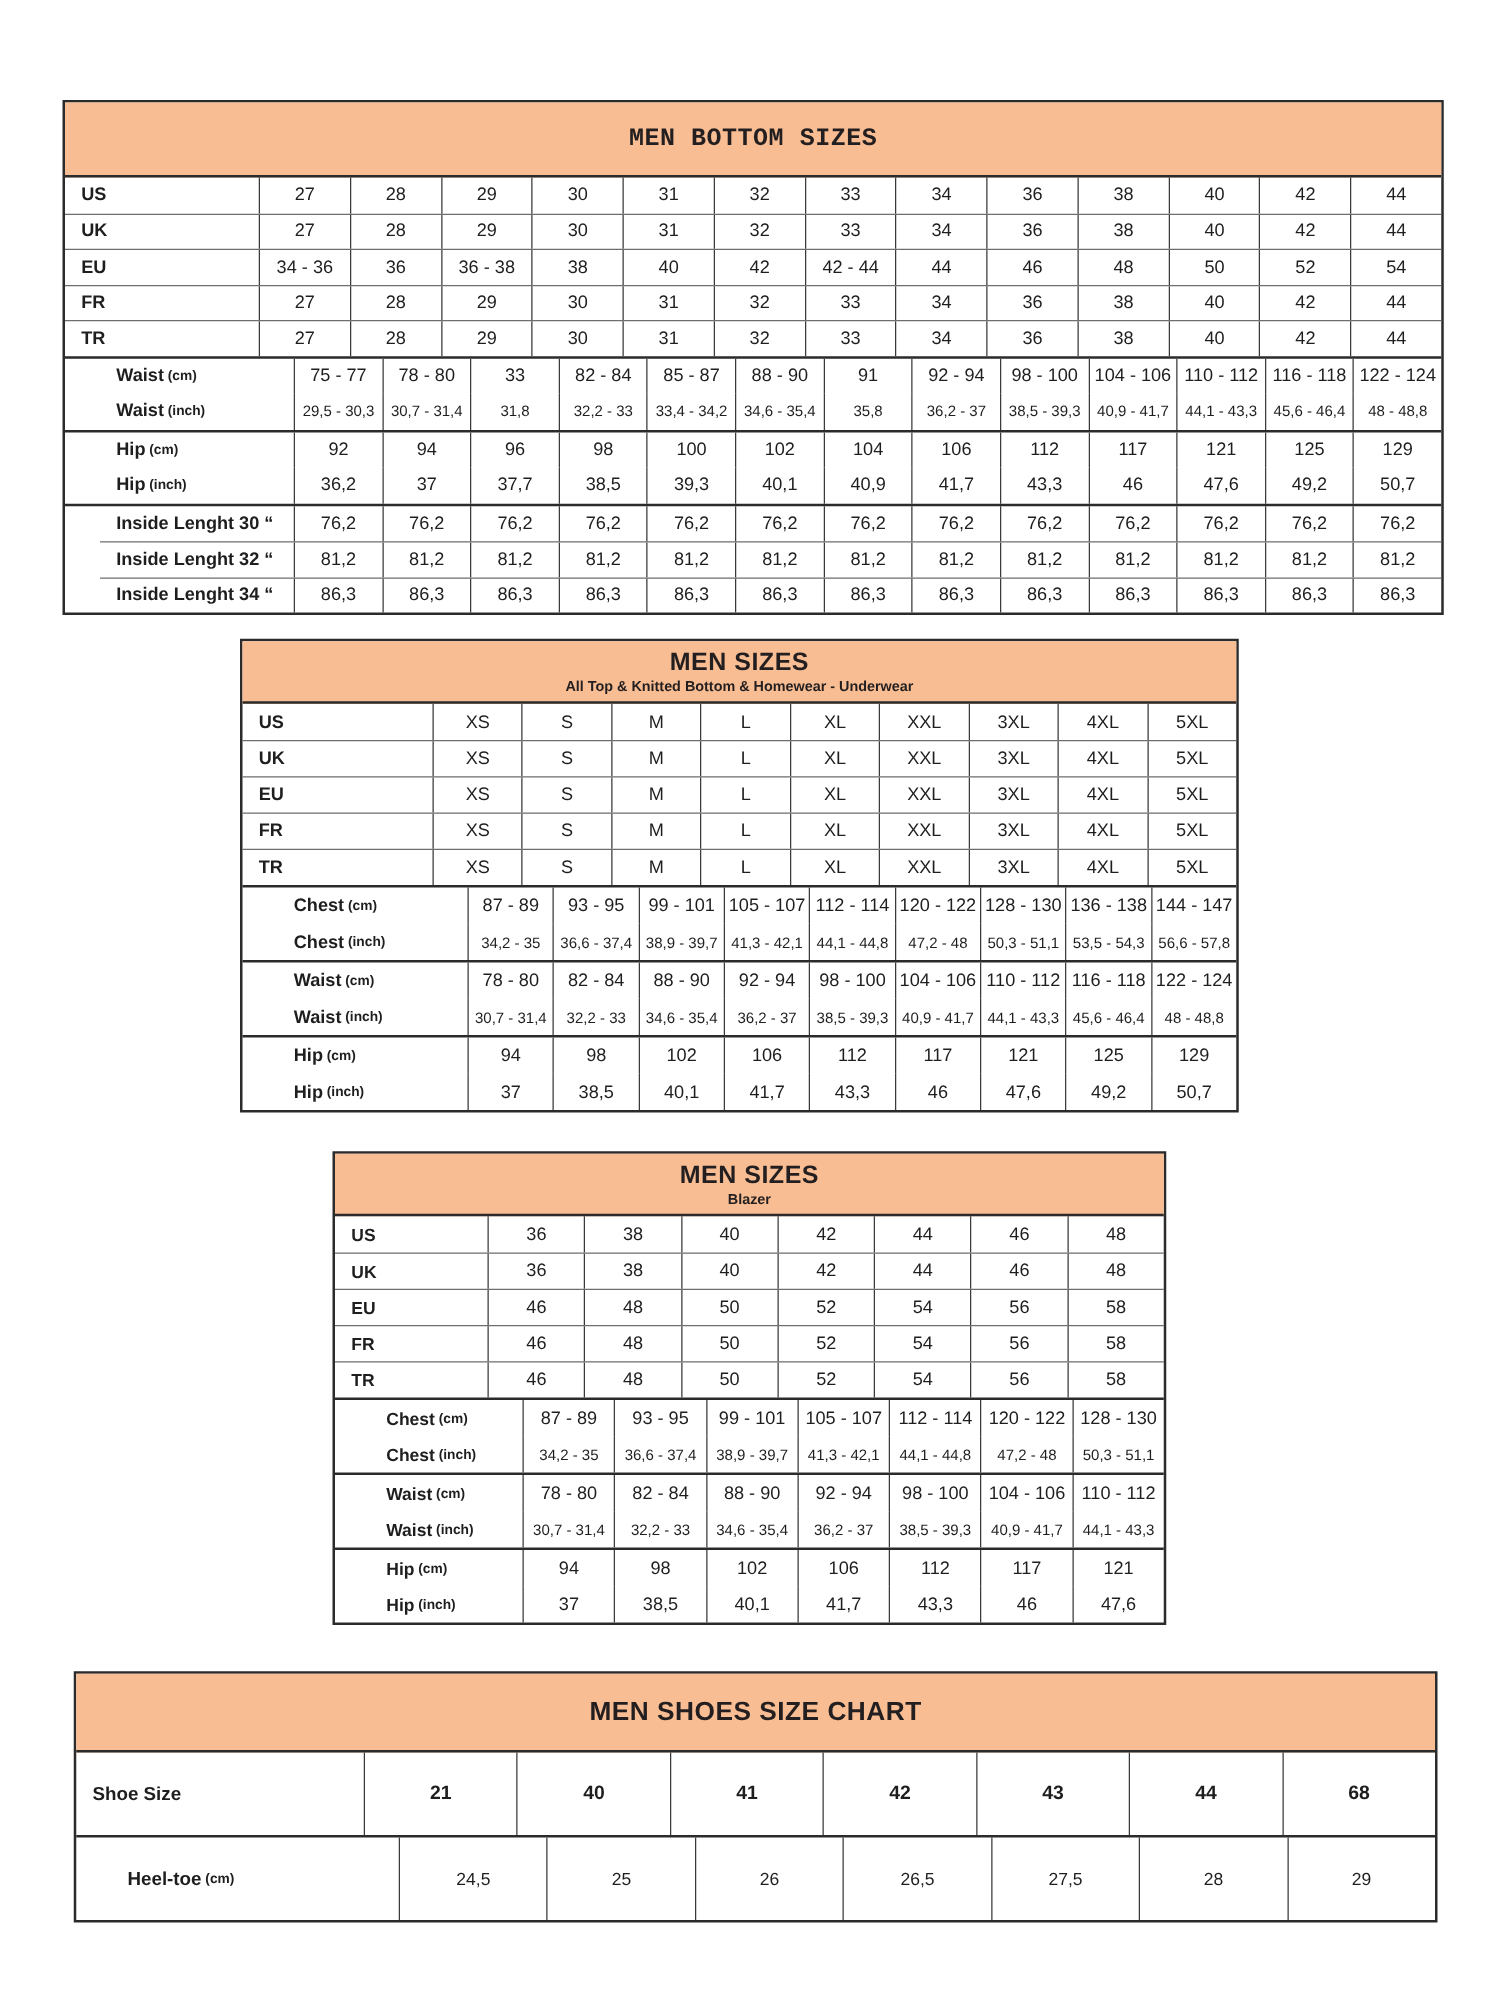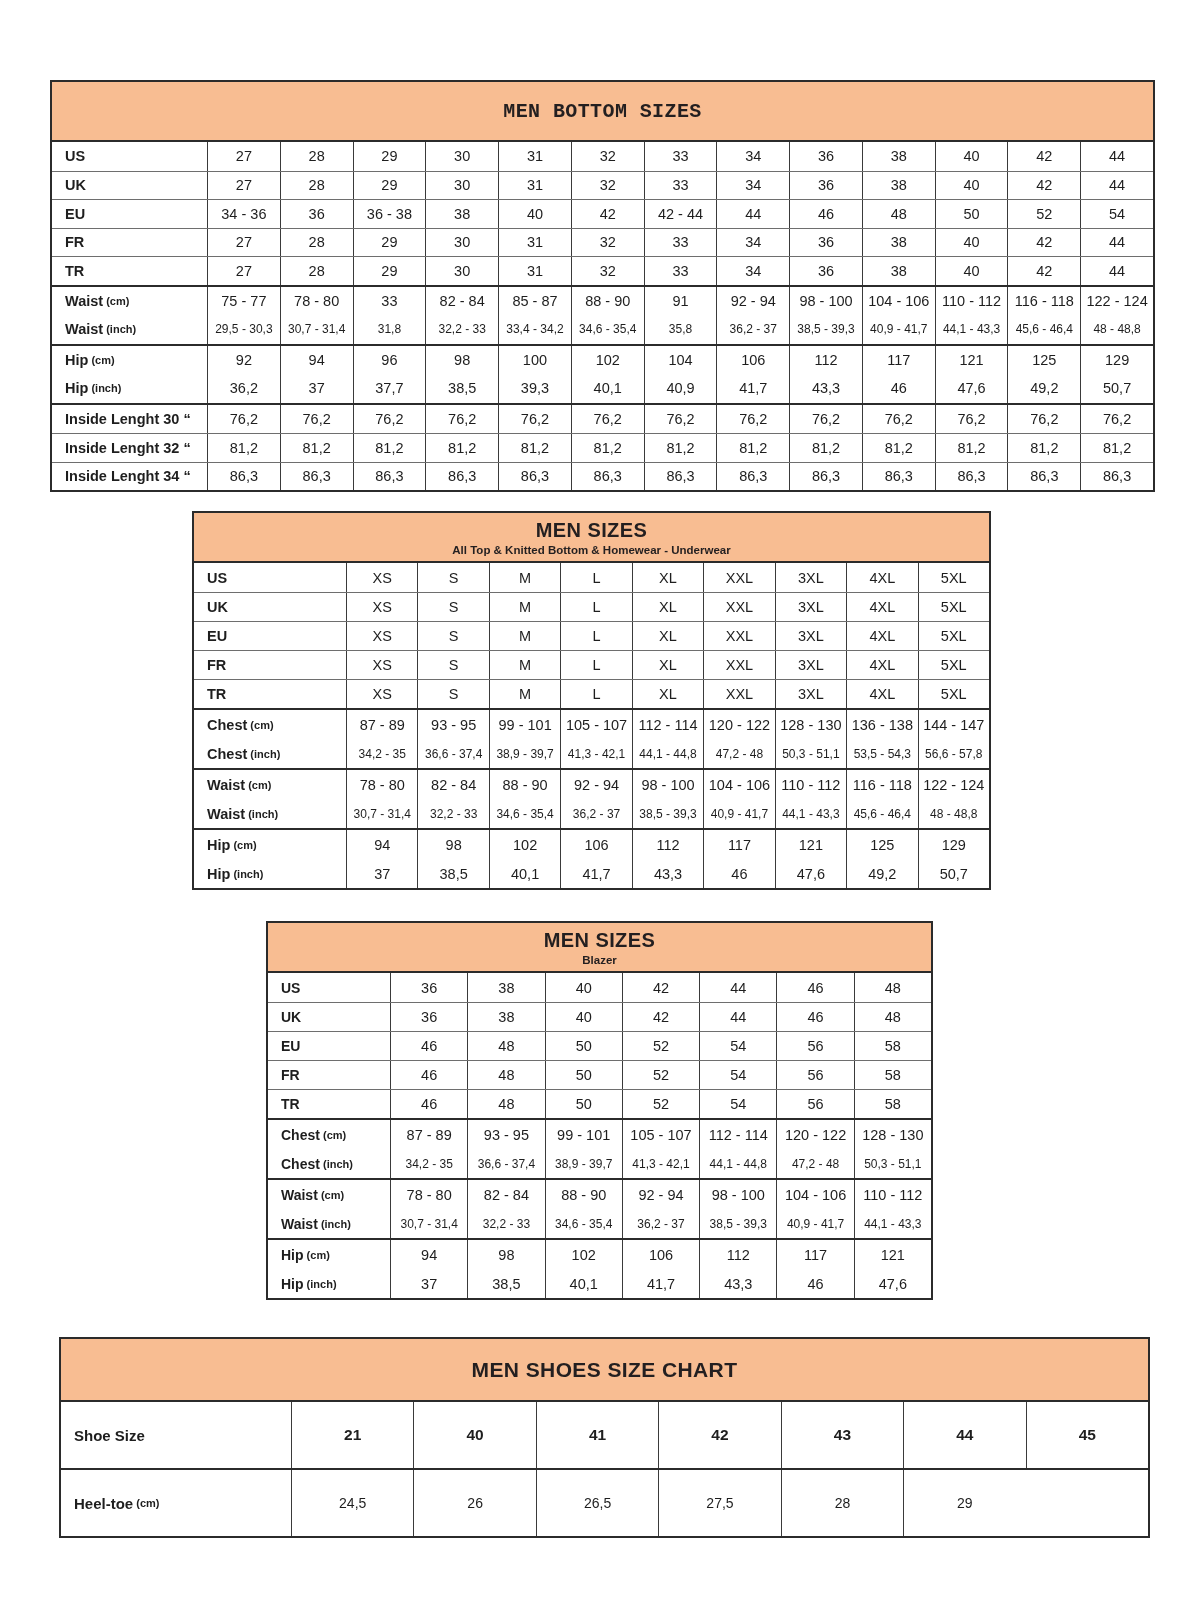--- a/index.html
+++ b/index.html
@@ -19,21 +19,21 @@
   .title-band {
     border-bottom: 2.5px solid #2b2b2b;
     display: flex; flex-direction: column;
     align-items: center; justify-content: center;
     color: #231f20;
     text-align: center;
   }
   .tbl-title { font-weight: bold; font-size: 20px; letter-spacing: .4px; }
   .tbl-subtitle { font-weight: bold; font-size: 11.5px; margin-top: 2px; }
   .tbl-body { width: 100%; }
-  .section + .section { border-top: 2.5px solid #2b2b2b; }
+  .section + .section { border-top: 2.5px solid #2b2b2b; padding-left: 28px; }
   .section.thin .row + .row { border-top: 1.8px solid #6e6e6e; }
   .row { display: grid; height: 28.5px; }
   .cell { display: flex; align-items: center; justify-content: center; overflow: hidden; white-space: nowrap; }
   .cell + .cell { border-left: 1.6px solid #3a3a3a; }
   .label { justify-content: flex-start; padding-left: 13px; font-weight: bold; font-size: 14.5px; }
   .lbl-unit { font-size: 11px; font-weight: bold; }
   .val { font-size: 14.5px; }
   .val.small { font-size: 12px; }
   .val.strong { font-weight: bold; font-size: 15px; }
 
@@ -637,30 +637,31 @@
         <div class="row" style="grid-template-columns: var(--label-w) repeat(7, 1fr);">
           <div class="cell label">
             <span class="lbl-main">Shoe Size</span>
           </div>
           <div class="cell val strong">21</div>
           <div class="cell val strong">40</div>
           <div class="cell val strong">41</div>
           <div class="cell val strong">42</div>
           <div class="cell val strong">43</div>
           <div class="cell val strong">44</div>
-          <div class="cell val strong">45</div>
+          <div class="cell val strong">68</div>
         </div>
       </div>
       <div class="section">
         <div class="row" style="grid-template-columns: var(--label-w) repeat(7, 1fr);">
           <div class="cell label">
             <span class="lbl-main">Heel-toe</span>
             <span class="lbl-unit">&nbsp;(cm)</span>
           </div>
           <div class="cell val">24,5</div>
+          <div class="cell val">25</div>
           <div class="cell val">26</div>
           <div class="cell val">26,5</div>
           <div class="cell val">27,5</div>
           <div class="cell val">28</div>
           <div class="cell val">29</div>
         </div>
       </div>
     </div>
 </div>
 

